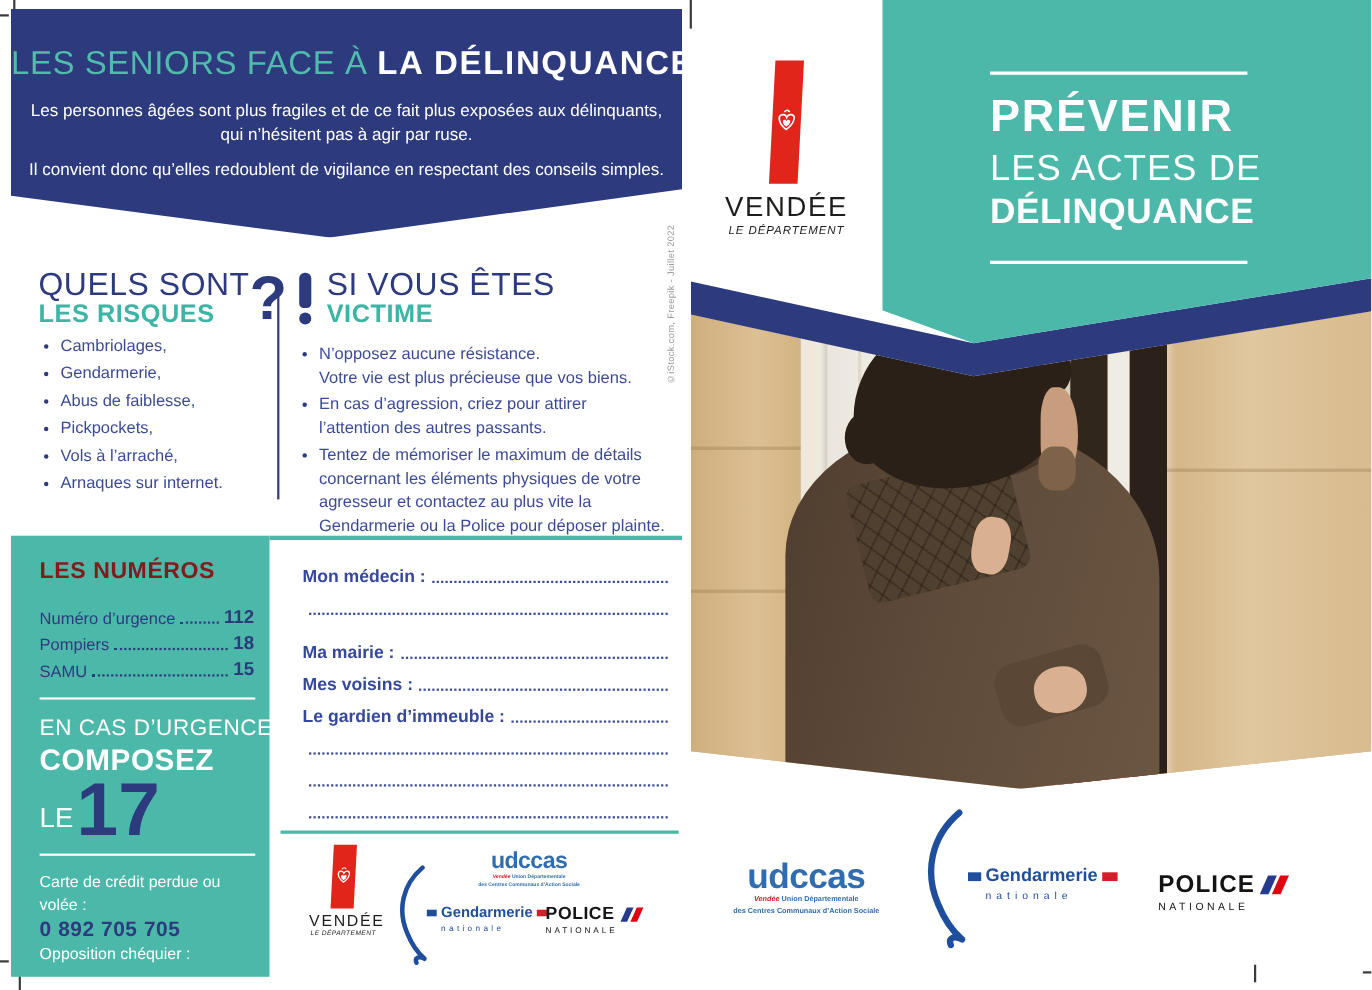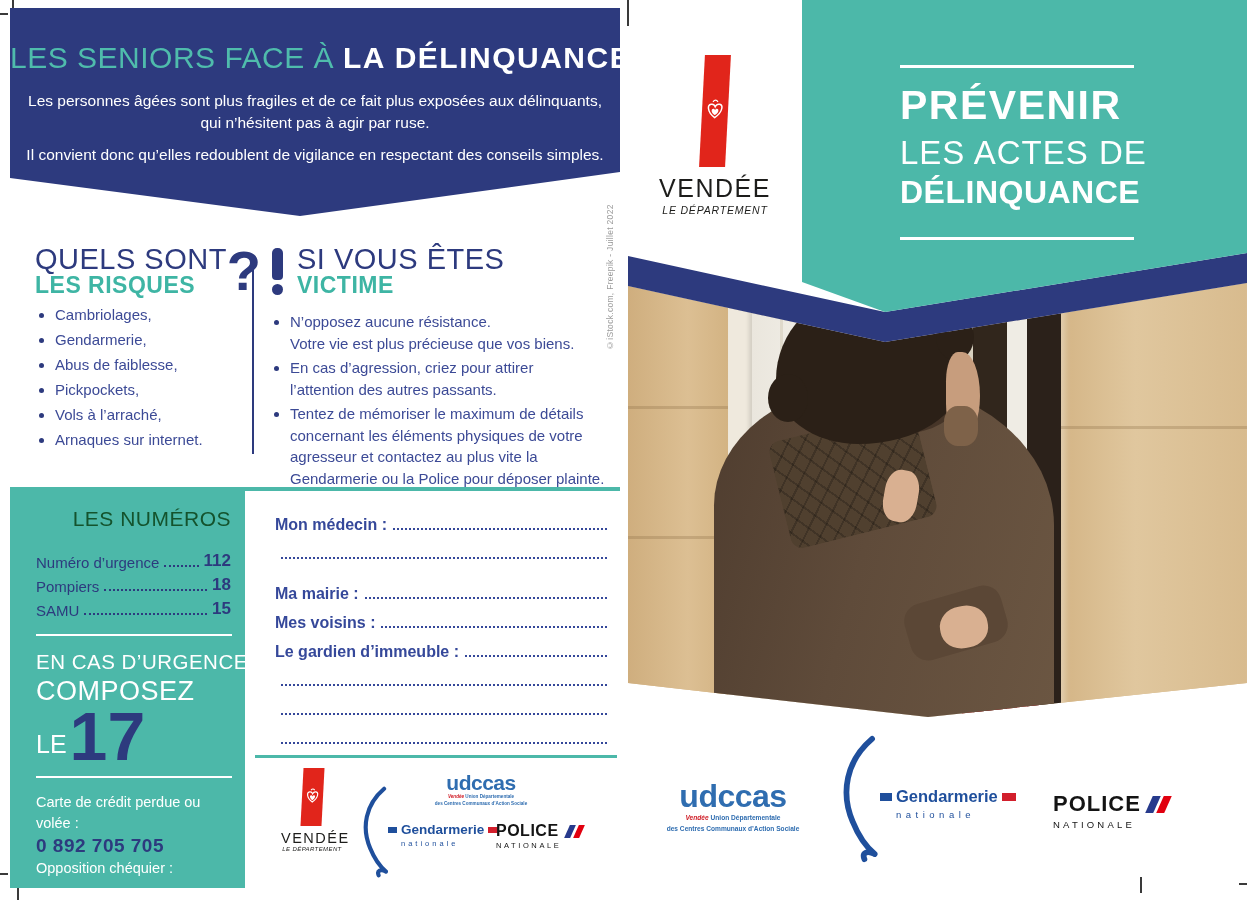--- a/index.html
+++ b/index.html
@@ -42,30 +42,30 @@
   #victim-head { display:flex; gap:13px; }
   #excl-icon { width:12px; padding-top:2px; }
   #excl-icon .bar { width:11px; height:32px; background:#2d3a7e; border-radius:5px 5px 4px 4px; }
   #excl-icon .dot { width:11px; height:11px; background:#2d3a7e; border-radius:50%; margin-top:4px; }
   #victim-list { margin-top:13px; padding-left:18px; }
   #victim-list li { white-space:pre-line; margin:3px 0; line-height:21.5px; }
 
   
   #teal-panel { left:10px; top:487px; width:235px; height:401px; background:#4cb8a9; color:#fff;
     padding:20px 14px 0 26px; }
-  #num-h1 { text-align:right; font-size:21px; color:#14532d; letter-spacing:.5px; }
+  #num-h1 { text-align:left; font-size:21px; color:#7f1d1d; letter-spacing:.5px;font-weight:bold; }
   #num-h2 { text-align:center; font-size:30px; font-weight:700; color:#fff; letter-spacing:1px; margin-top:2px; }
   #num-rows { margin-top:20px; }
   .num-row { display:flex; align-items:flex-end; height:20px; margin-bottom:4px; }
   .num-label { font-size:15px; color:#2d3a7e; white-space:nowrap; }
   .num-leader { flex:1; border-bottom:2px dotted #2d3a7e; margin:0 5px 4px 5px; }
   .num-val { font-size:17px; font-weight:700; color:#2d3a7e; }
   .hrline { height:2px; background:#fff; margin:15px 0 14px 0; width:196px; }
   #urg-1 { font-size:20.5px; color:#fff; letter-spacing:.5px; white-space:nowrap; }
-  #urg-2 { font-size:27px; font-weight:400; color:#fff; letter-spacing:.5px; margin-top:2px; }
+  #urg-2 { font-size:27px; font-weight:700; color:#fff; letter-spacing:.5px; margin-top:2px; }
   #le17 { display:flex; align-items:flex-end; margin-top:-2px; }
   #le17 .le { font-size:25px; font-weight:400; color:#fff; margin-bottom:9px; }
   #le17 .dix7 { font-size:68px; font-weight:700; color:#2d3a7e; line-height:.92; margin-left:3px; }
   .cc-label { font-size:14.5px; color:#fff; line-height:21px; }
   .cc-num { font-size:19px; font-weight:700; color:#2d3a7e; letter-spacing:.5px; line-height:24px; }
 
   
   #form-topline { left:245px; top:487px; width:375px; height:4px; background:#4cb8a9; }
   #form-bottomline { left:255px; top:755px; width:362px; height:3px; background:#4cb8a9; }
   #form-fields { left:275px; top:505px; width:332px; color:#35489a; font-size:16px; }

